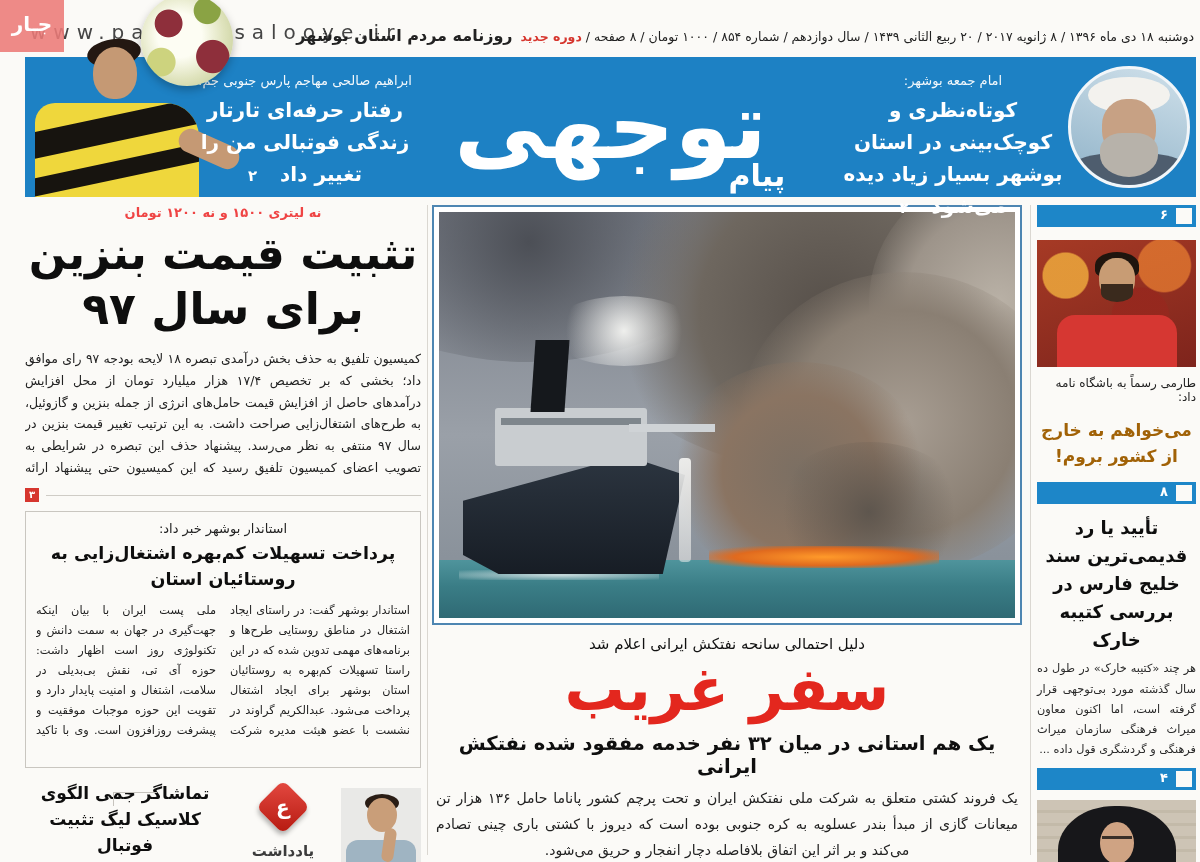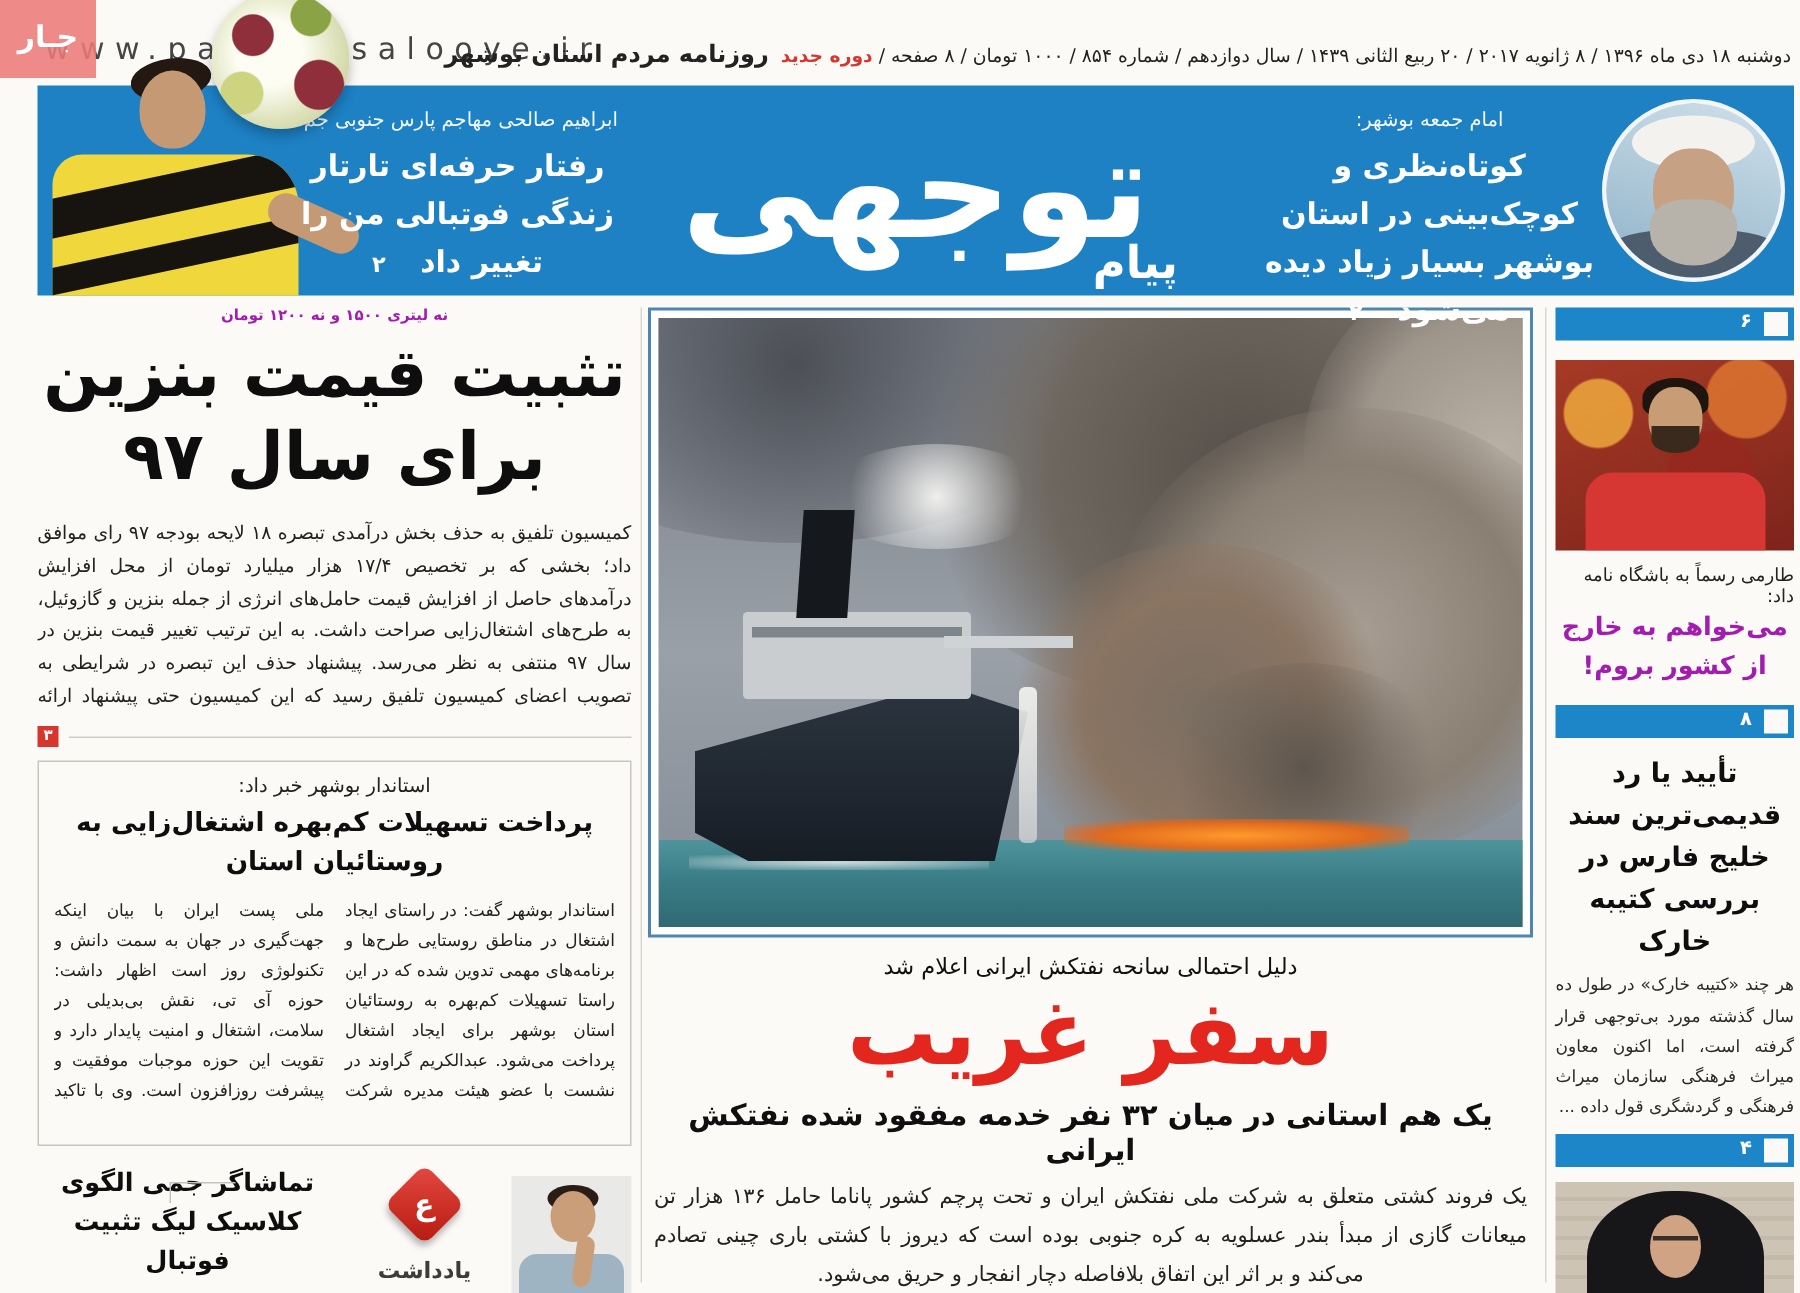--- a/index.html
+++ b/index.html
@@ -94,21 +94,21 @@
     font-size: 10px; line-height: 14px; text-align: center; font-weight: bold; flex: 0 0 auto;
   }
   .rule { flex: 1; height: 1px; background: #cfccc6; }
 
   .num-bar { position: relative; height: 22px; background: #1d86c8; }
   .num-bar .n { position: absolute; right: 28px; top: 2px; color: #fff; font-weight: bold; font-size: 13px; }
   .num-bar .sq { position: absolute; right: 4px; top: 3px; width: 16px; height: 16px; background: #fbfaf7; }
 
   
   .col-left { position: absolute; left: 25px; top: 205px; width: 396px; }
-  .gas-kicker { text-align: center; font-size: 10px; font-weight: bold; color: #a21caf; }
+  .gas-kicker { text-align: center; font-size: 13px; font-weight: bold; color: #ef4444; }
   .gas-headline { text-align: center; font-size: 44px; font-weight: bold; line-height: 1.25; margin-top: 6px; color: #0e0e0e; }
   .gas-body { font-size: 12.5px; line-height: 1.74; text-align: justify; color: #222; margin-top: 12px; height: 134px; overflow: hidden; }
   .gas-badge { margin-top: 6px; }
 
   .gov-box { border: 1px solid #c9c6c0; margin-top: 9px; padding: 9px 10px 8px; background: #fbfaf7; }
   .gov-kicker { text-align: center; font-size: 13px; color: #222; }
   .gov-headline { text-align: center; font-size: 17.5px; font-weight: bold; line-height: 1.5; margin-top: 4px; color: #0e0e0e; }
   .gov-body {
     margin-top: 8px; font-size: 11.3px; line-height: 1.78; text-align: justify; color: #222;
     column-count: 2; column-gap: 14px; height: 158px; overflow: hidden;
@@ -175,21 +175,21 @@
     background:
       radial-gradient(circle at 18% 28%, rgba(233,162,59,0.9) 0 14%, rgba(0,0,0,0) 15%),
       radial-gradient(circle at 80% 20%, rgba(226,120,48,0.8) 0 16%, rgba(0,0,0,0) 17%),
       radial-gradient(circle at 65% 60%, rgba(150,40,30,0.9) 0 22%, rgba(0,0,0,0) 23%),
       linear-gradient(160deg, #a63a25, #7e241c); }
   .t-hair { position: absolute; top: 12px; left: 58px; width: 44px; height: 26px; background: #1f150e; border-radius: 50% 50% 30% 30%; }
   .t-head { position: absolute; top: 18px; left: 62px; width: 36px; height: 42px; background: #c89c74; border-radius: 46%; }
   .t-beard { position: absolute; top: 44px; left: 64px; width: 32px; height: 18px; background: #3a2a1d; border-radius: 0 0 50% 50%; }
   .t-body { position: absolute; bottom: 0; left: 20px; width: 120px; height: 52px; background: #d63732; border-radius: 18px 18px 0 0; }
   .r-kicker { text-align: right; font-size: 12px; color: #222; margin-top: 9px; }
-  .r-headline { text-align: center; font-size: 17px; font-weight: bold; line-height: 1.5; color: #a21caf; margin-top: 2px; }
+  .r-headline { text-align: center; font-size: 17px; font-weight: bold; line-height: 1.5; color: #a16207; margin-top: 14px; }
   .bar8 { margin-top: 13px; }
   .kharg-headline { text-align: center; font-size: 18px; font-weight: bold; line-height: 1.55; color: #0e0e0e; margin-top: 10px; }
   .kharg-body { font-size: 11.3px; line-height: 1.78; text-align: justify; color: #2a2a2a; margin-top: 6px; }
   .bar4 { margin-top: 8px; }
   .woman-art { position: relative; margin-top: 10px; height: 94px; overflow: hidden;
     background: repeating-linear-gradient(180deg, #cdc4b5 0 10px, #c3baa9 10px 13px); }
   .w-chador { position: absolute; top: 6px; left: 50%; transform: translateX(-50%); width: 118px; height: 92px; background: #17171a; border-radius: 48% 48% 16% 16%; }
   .w-face { position: absolute; top: 22px; left: 50%; transform: translateX(-50%); width: 34px; height: 42px; background: #cfa383; border-radius: 50%; }
   .w-glasses { position: absolute; top: 36px; left: 50%; transform: translateX(-50%); width: 30px; height: 3px; background: #3a2f28; }
 </style>

